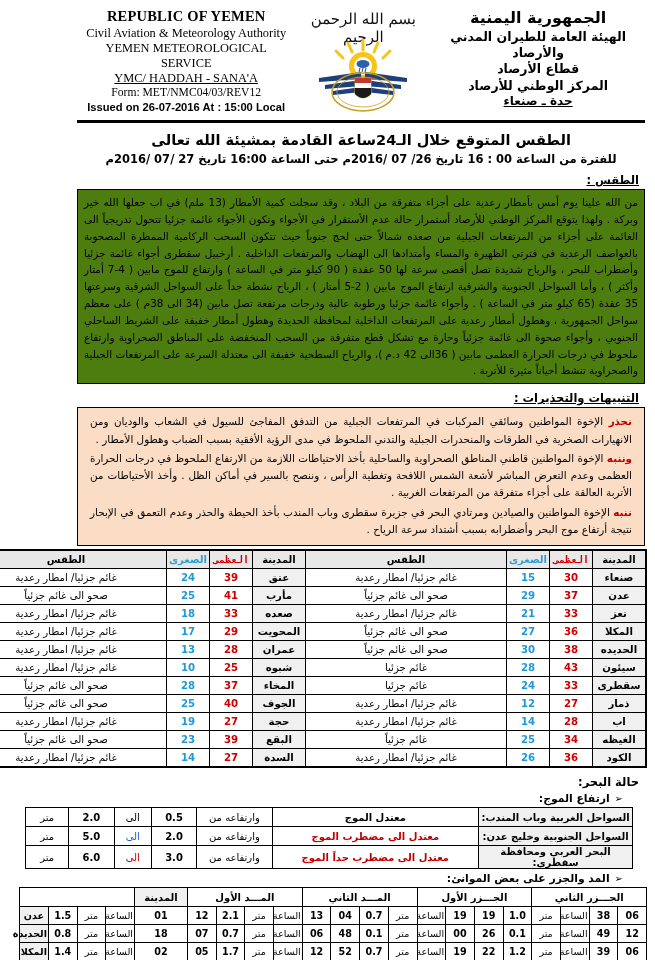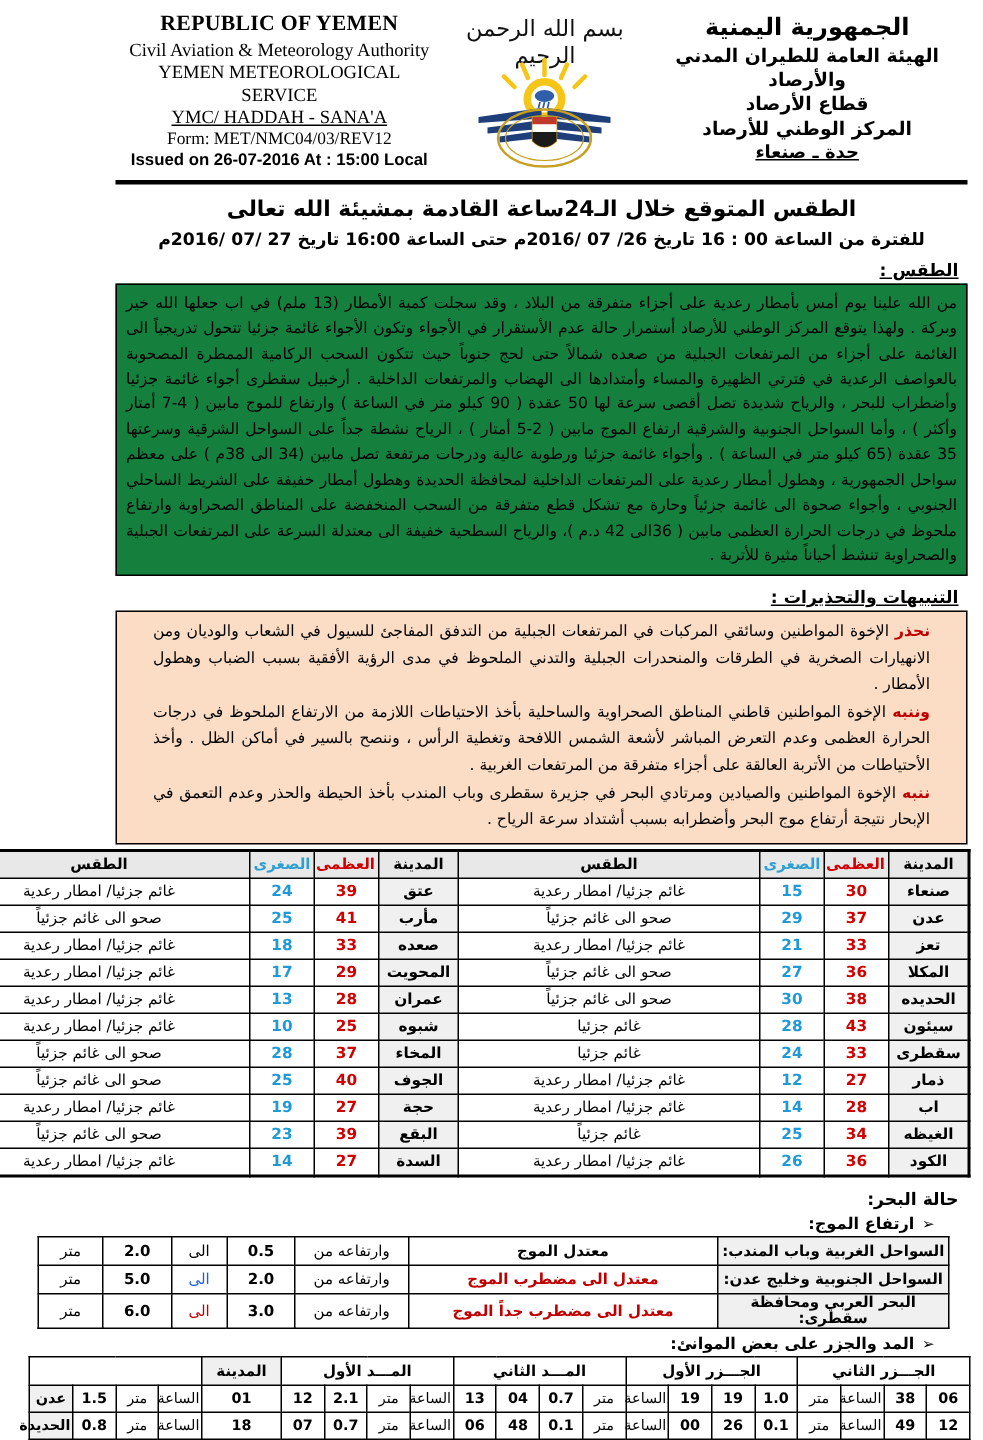--- a/index.html
+++ b/index.html
@@ -128,25 +128,25 @@
   
   .box {
     border: 1px solid #000;
     direction: rtl;
     text-align: justify;
     font-size: 10.4px;
     line-height: 1.62;
     padding: 4px 6px 4px 6px;
     margin: 0 2px;
   }
-  .box.weather { background: #15803d; }
+  .box.weather { background: #4d7c0f; }
   .box.warn {
     background: #fbdcc4;
     border: 1px solid #000;
-    padding: 5px 24px;
+    padding: 5px 12px;
     line-height: 1.66;
   }
   .warn-p { margin: 0 0 2px 0; }
   .kw { color: #c00000; font-weight: bold; }
 
   
   table {
     border-collapse: collapse;
     direction: rtl;
   }
@@ -162,21 +162,21 @@
     font-size: 10.2px;
     text-align: center;
     padding: 0 2px;
   }
   .temp-table thead th {
     background: #e8e8e8;
     font-weight: bold;
     font-size: 10px;
   }
   .th-city { width: 48px; }
-  .th-max  { width: 38px; color: #d00000; }
+  .th-max  { width: 38px; color: #d00000; font-family: Liberation Mono, monospace; }
   .th-min  { width: 38px; color: #2f9fd0; }
   .th-wx   { width: 196px; }
   .c-city { font-weight: bold; background: #f0f0f0; font-size: 9.8px; }
   .c-max  { color: #d00000; font-weight: bold; font-size: 11px; }
   .c-min  { color: #1f9ad6; font-weight: bold; font-size: 11px; }
   .c-wx   { text-align: center; font-size: 10px; }
 
   
   .bullet-line {
     direction: rtl;

